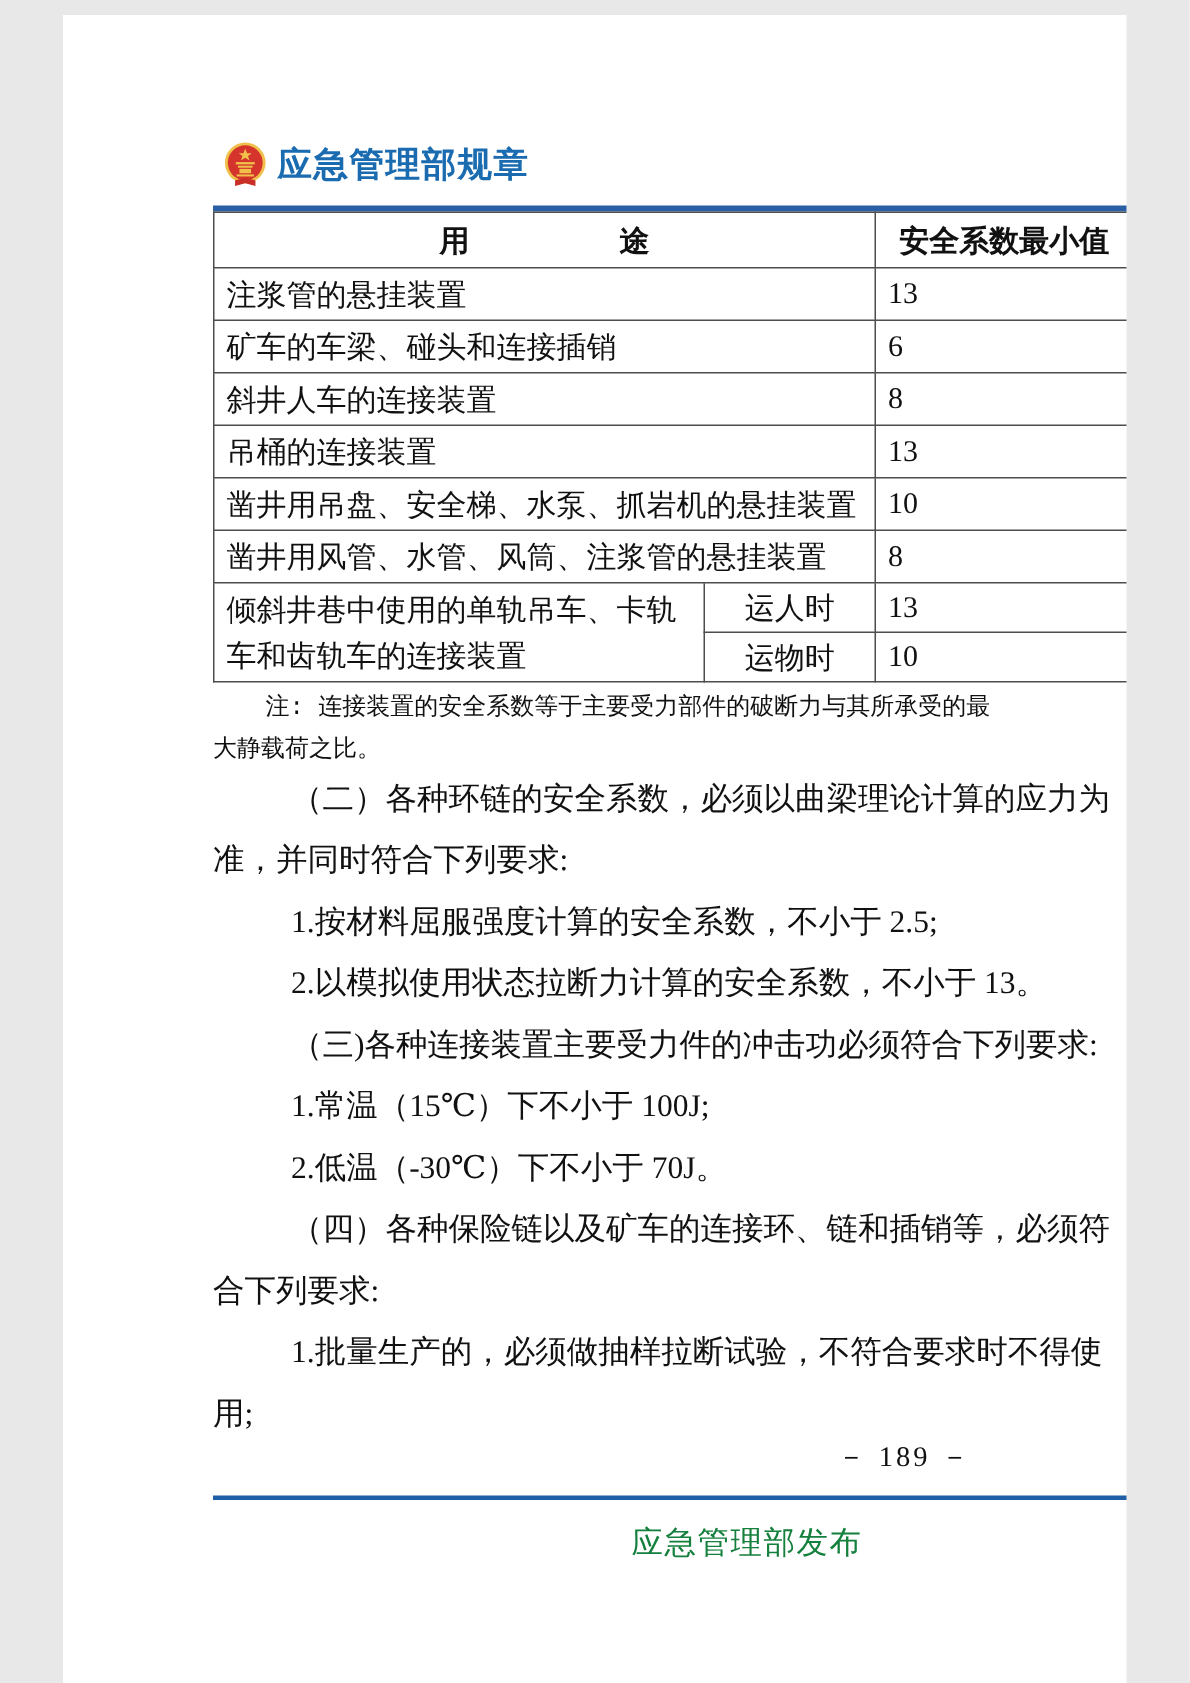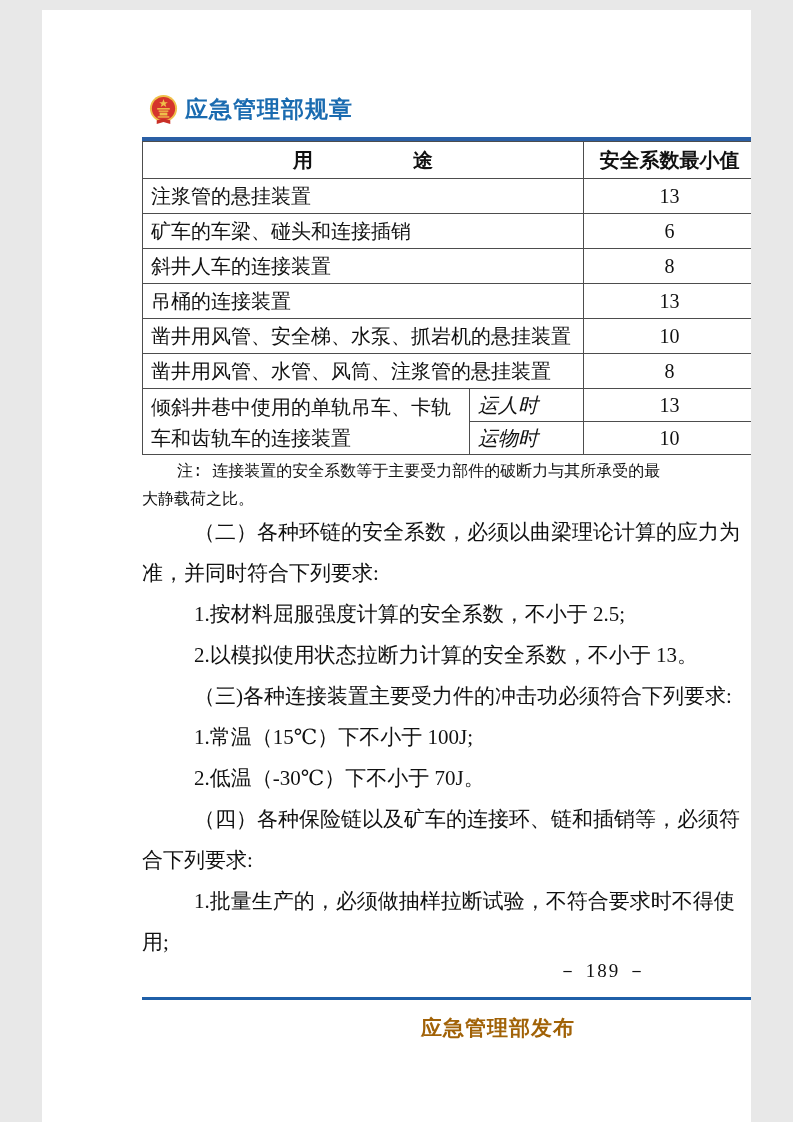--- a/index.html
+++ b/index.html
@@ -37,22 +37,22 @@
     border:1px solid #4d4d4d;
     padding:0 8px;
     overflow:hidden;
   }
   table.spec th {
     height:36px; font-weight:bold; text-align:center;
     font-family:"Liberation Serif","DejaVu Serif",serif;
   }
   table.spec td { height:34px; }
   table.spec td.use  { text-align:left; }
-  table.spec td.val  { text-align:center; font-family:"Liberation Serif","DejaVu Serif",serif; }
-  table.spec td.sub  { text-align:left;font-style:italic; }
+  table.spec td.val  { font-family:"Liberation Serif","DejaVu Serif",serif; }
+  table.spec td.sub  { text-align:center; }
   table.spec td.merged { height:66px; line-height:1.55; padding-top:2px; vertical-align:middle; }
   table.spec tr.subrow td { height:32px; }
   
   .note {
     position:absolute; top:448px; left:100px; width:613px;
     font-size:16px; line-height:28px;font-family:Liberation Mono, monospace;
   }
   .note .line.first { text-indent:35px; }
   
   .body-text {
@@ -66,21 +66,21 @@
     position:absolute; top:948px; right:103px;
     font-size:19px; letter-spacing:2px;
   }
   .footer-rule {
     position:absolute; top:987px; left:100px;
     width:610px; height:3px; background:#1f5fa8;
   }
   .footer-pub {
     position:absolute; top:1004px; right:176px;
     font-family:"Liberation Sans","DejaVu Sans",sans-serif;
-    font-size:21px; font-weight:bold; color:#a16207; letter-spacing:1px;
+    font-size:21px; font-weight:normal; color:#15803d; letter-spacing:1px;
   }
 </style>
 </head>
 <body>
 
 <div class="page">
 
   <div class="hdr">
     <svg class="emblem" viewBox="0 0 32 32" aria-hidden="true">
       <circle cx="16" cy="15" r="14" fill="#efc04a"></circle>
@@ -118,21 +118,21 @@
     </tr>
     <tr>
       <td class="use" colspan="2">斜井人车的连接装置</td>
       <td class="val">8</td>
     </tr>
     <tr>
       <td class="use" colspan="2">吊桶的连接装置</td>
       <td class="val">13</td>
     </tr>
     <tr>
-      <td class="use" colspan="2">凿井用风管、安全梯、水泵、抓岩机的悬挂装置</td>
+      <td class="use" colspan="2">凿井用吊盘、安全梯、水泵、抓岩机的悬挂装置</td>
       <td class="val">10</td>
     </tr>
     <tr>
       <td class="use" colspan="2">凿井用风管、水管、风筒、注浆管的悬挂装置</td>
       <td class="val">8</td>
     </tr>
     <tr class="subrow">
       <td class="use merged" rowspan="2">倾斜井巷中使用的单轨吊车、卡轨车和齿轨车的连接装置</td>
       <td class="sub">运人时</td>
       <td class="val">13</td>

